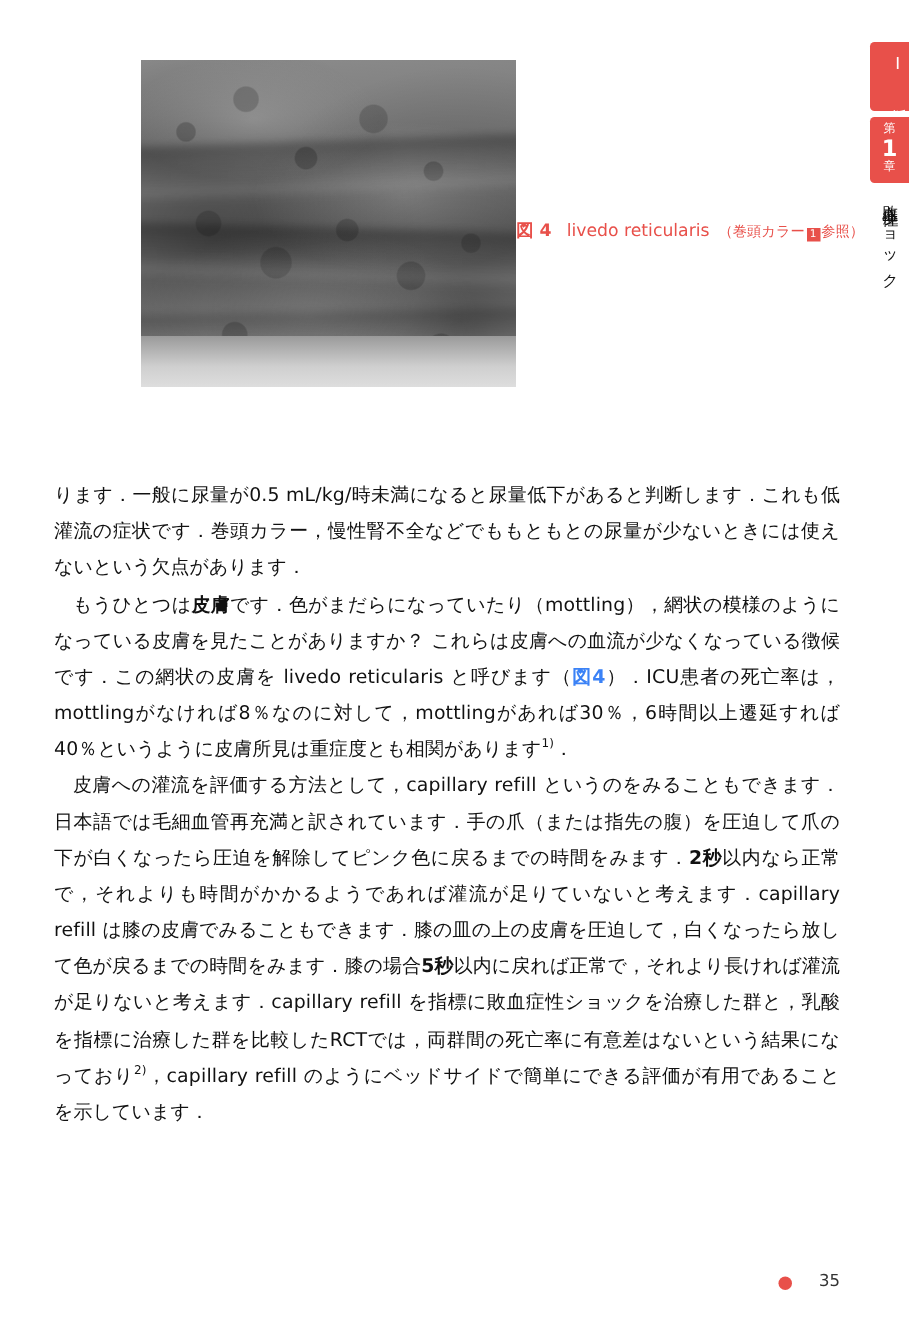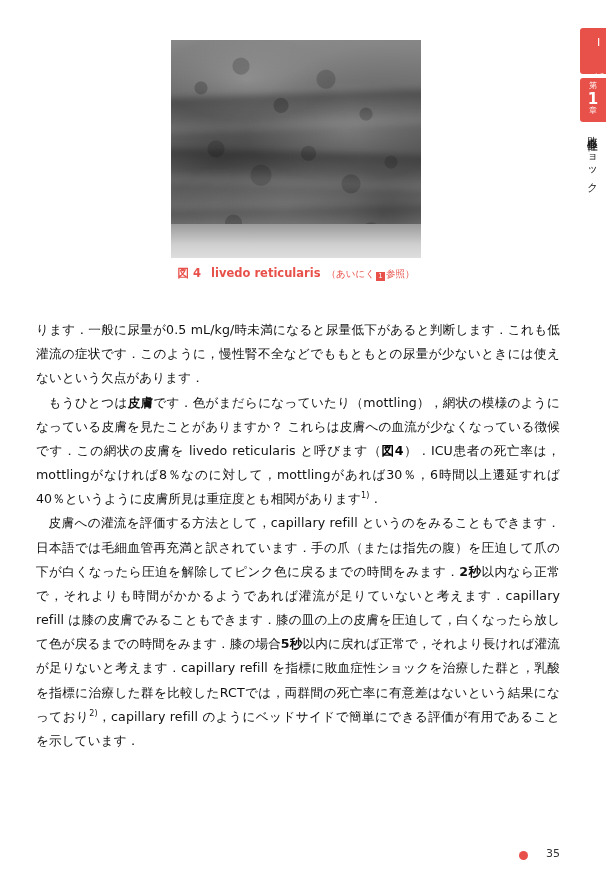--- a/index.html
+++ b/index.html
@@ -77,22 +77,23 @@
     margin-top: 2px;
   }
 
   
   .figure-wrap {
     position: absolute;
     left: 16px;
     right: 34px;
     top: 40px;
     display: flex;
-    flex-direction: column;
+    flex-direction: row;
     align-items: center;
+    justify-content: flex-end;
   }
   .figure-image {
     width: 250px;
     height: 218px;
     position: relative;
     overflow: hidden;
     background: #6f6f6f;
   }
   
   .figure-image .bg {
@@ -146,21 +147,21 @@
   .figure-caption {
     margin-top: 8px;
     font-size: 11.5px;
     color: #e8504a;
     font-family: "DejaVu Sans", sans-serif;
     display: flex;
     align-items: baseline;
     gap: 4px;
   }
   .figure-caption .fig-label { font-weight: bold; }
-  .figure-caption .fig-title { font-weight: bold; margin-left: 6px; }
+  .figure-caption .fig-title { font-weight: normal; margin-left: 6px; }
   .figure-caption .fig-note {
     font-size: 9.5px;
     color: #e8504a;
     margin-left: 2px;
   }
   .figure-caption .fig-note .sq {
     display: inline-block;
     width: 9px;
     height: 9px;
     background: #e8504a;
@@ -186,21 +187,21 @@
     letter-spacing: 0.1px;
     color: #111;
   }
   .body-text p {
     margin: 0;
   }
   .body-text p.indent {
     text-indent: 1em;
   }
   .kw-bold { font-weight: bold; margin-top: 28px; }
-  .red { color: #000000; }
+  .red { color: #3b82f6; }
   sup { font-size: 8px; vertical-align: super; }
 
   
   .footer {
     position: absolute;
     right: 50px;
     bottom: 30px;
     display: flex;
     align-items: flex-end;
     gap: 18px;
@@ -238,26 +239,26 @@
       <div class="bg"></div>
       <div class="mottle"></div>
       <div class="fold f1"></div>
       <div class="fold f2"></div>
       <div class="fold f3"></div>
       <div class="sheet"></div>
     </div>
     <div class="figure-caption">
       <span class="fig-label">図 4</span>
       <span class="fig-title">livedo reticularis</span>
-      <span class="fig-note"><span>（あいにく</span><span class="sq">1</span><span>参照）</span></span>
+      <span class="fig-note"><span>（巻頭カラー</span><span class="sq">1</span><span>参照）</span></span>
     </div>
   </div>
 
   <div class="body-text">
-    <p>ります．一般に尿量が0.5 mL/kg/時未満になると尿量低下があると判断します．これも低灌流の症状です．このように，慢性腎不全などでももともとの尿量が少ないときには使えないという欠点があります．</p>
+    <p>ります．一般に尿量が0.5 mL/kg/時未満になると尿量低下があると判断します．これも低灌流の症状です．巻頭カラー，慢性腎不全などでももともとの尿量が少ないときには使えないという欠点があります．</p>
     <p class="indent">もうひとつは<span class="kw-bold">皮膚</span>です．色がまだらになっていたり（mottling），網状の模様のようになっている皮膚を見たことがありますか？ これらは皮膚への血流が少なくなっている徴候です．この網状の皮膚を livedo reticularis と呼びます（<span class="red kw-bold">図4</span>）．ICU患者の死亡率は，mottlingがなければ8％なのに対して，mottlingがあれば30％，6時間以上遷延すれば40％というように皮膚所見は重症度とも相関があります<sup>1)</sup>．</p>
     <p class="indent">皮膚への灌流を評価する方法として，capillary refill というのをみることもできます．日本語では毛細血管再充満と訳されています．手の爪（または指先の腹）を圧迫して爪の下が白くなったら圧迫を解除してピンク色に戻るまでの時間をみます．<span class="kw-bold">2秒</span>以内なら正常で，それよりも時間がかかるようであれば灌流が足りていないと考えます．capillary refill は膝の皮膚でみることもできます．膝の皿の上の皮膚を圧迫して，白くなったら放して色が戻るまでの時間をみます．膝の場合<span class="kw-bold">5秒</span>以内に戻れば正常で，それより長ければ灌流が足りないと考えます．capillary refill を指標に敗血症性ショックを治療した群と，乳酸を指標に治療した群を比較したRCTでは，両群間の死亡率に有意差はないという結果になっており<sup>2)</sup>，capillary refill のようにベッドサイドで簡単にできる評価が有用であることを示しています．</p>
   </div>
 
   <div class="footer">
     <span class="dot"></span>
     <span class="page-num">35</span>
   </div>
 
 </div>

